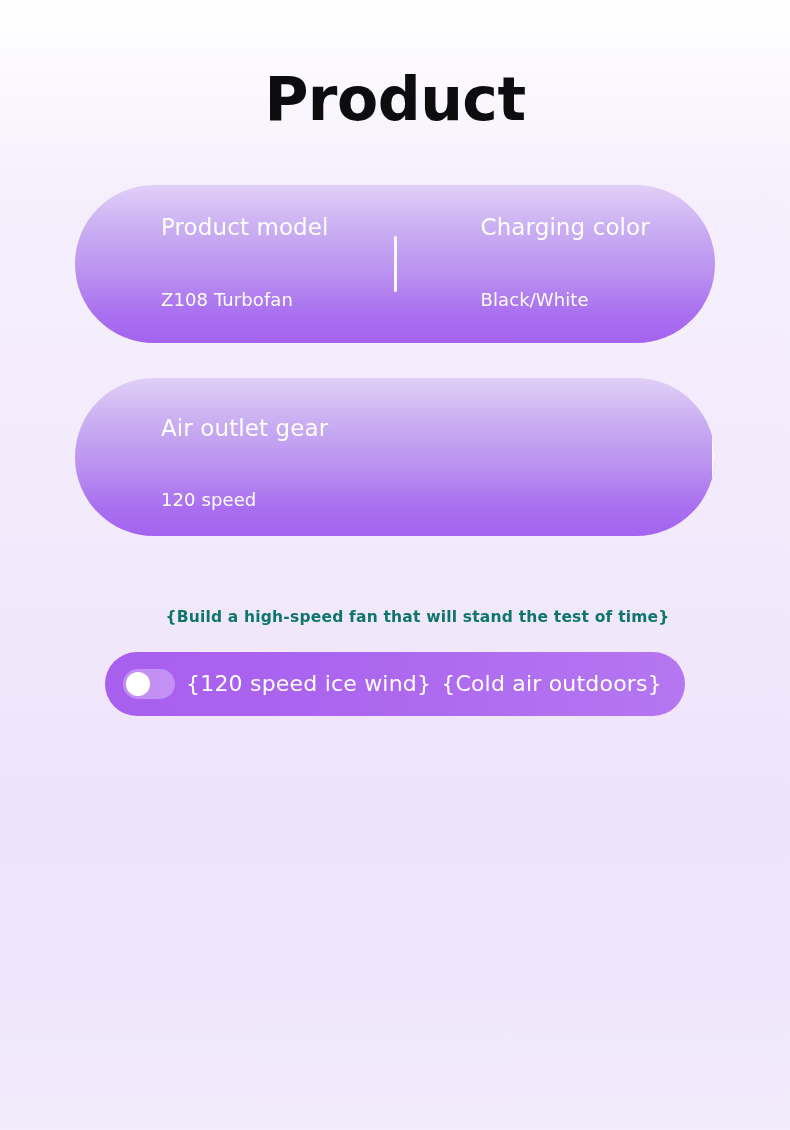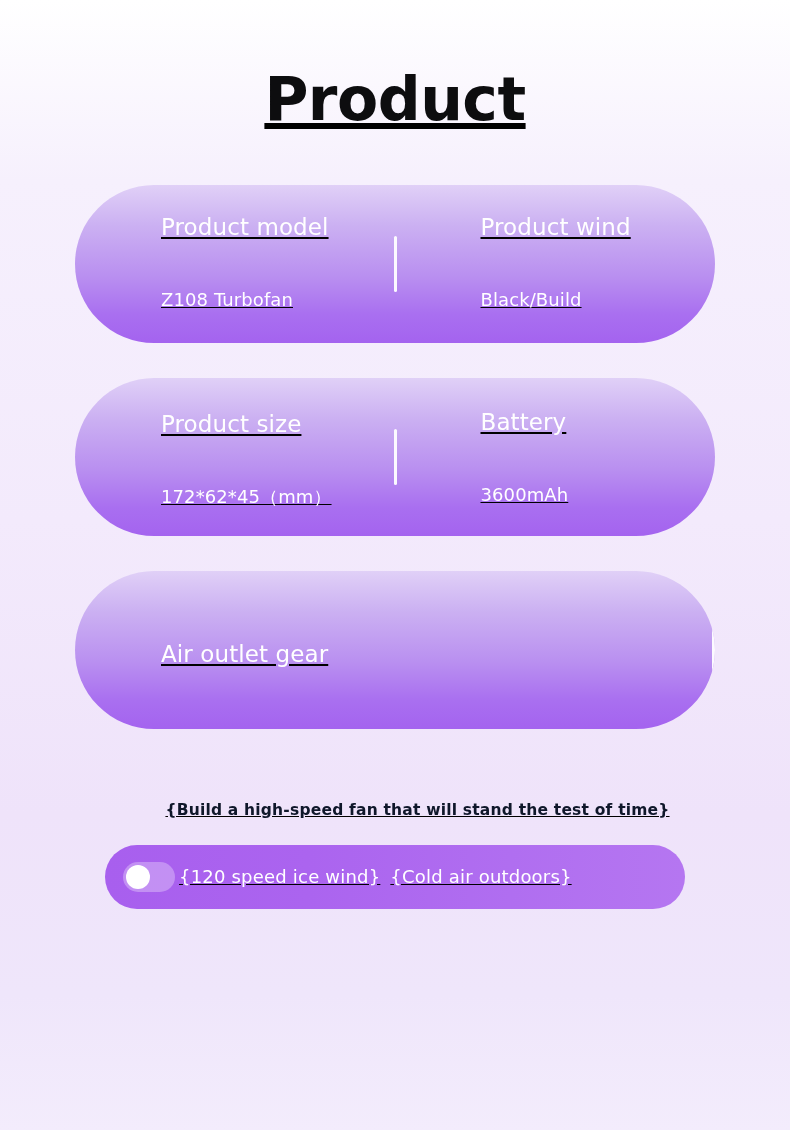--- a/index.html
+++ b/index.html
@@ -13,21 +13,20 @@
     background: linear-gradient(180deg, #ffffff 0%, #f6f0fd 16%, #f3eafc 46%, #efe3fa 72%, #efe6fb 88%, #f3ecfc 100%);
     overflow: hidden;
     position: relative;
   }
 
   .page {
     position: relative;
     width: 790px;
     height: 1072px;
     box-sizing: border-box;
-    text-decoration: underline;
   }
 
   
   .title-block {
     padding-top: 58px;
     text-align: center;
   }
   .title-line {
     font-family: "DejaVu Sans", sans-serif;
     font-weight: bold;
@@ -100,21 +99,21 @@
   .pill.p1 .pill-half.right { transform: translateY(-2px); }
   .pill.p2 .pill-half.left  { transform: translateY(2px); }
   .pill.p2 .pill-half.right { transform: translateY(0px); }
   .pill.p3 .pill-half.left  { transform: translateY(-2px); margin-top: 15px; }
   .pill.p3 .pill-half.right { transform: translateY(2px); }
 
   
   .tagline {
     margin-top: 72px;
     text-align: center;
-    color: #0f172a;
+    color: #0f766e;
     font-size: 15.5px;
     font-weight: bold;
     letter-spacing: 0.2px;
     padding-left: 45px;
   }
 
   
   .banner-wrap {
     margin-top: 26px;
     display: flex;
@@ -142,23 +141,23 @@
     position: absolute;
     top: 3px;
     left: 3px;
     width: 24px;
     height: 24px;
     border-radius: 50%;
     background: #ffffff;
   }
   .banner-text {
     color: #ffffff;
-    font-size: 18px;
+    font-size: 22px;
     letter-spacing: 0.2px;
-    margin-left: 4px;
+    margin-left: 11px;
     white-space: nowrap;
   }
   .banner-text .gap {
     display: inline-block;
     width: 10px;
   }
 </style>
 </head>
 <body>
 
@@ -170,40 +169,30 @@
 
   <div class="specs">
 
     <div class="pill p1">
       <div class="pill-half left">
         <div class="spec-label">Product model</div>
         <div class="spec-value">Z108 Turbofan</div>
       </div>
       <div class="divider"></div>
       <div class="pill-half right">
-        <div class="spec-label">Product wind</div>
-        <div class="spec-value">Black/Build</div>
+        <div class="spec-label">Charging color</div>
+        <div class="spec-value">Black/White</div>
       </div>
     </div>
 
-    <div class="pill p2">
-      <div class="pill-half left">
-        <div class="spec-label">Product size</div>
-        <div class="spec-value">172*62*45（mm）</div>
-      </div>
-      <div class="divider"></div>
-      <div class="pill-half right">
-        <div class="spec-label">Battery</div>
-        <div class="spec-value">3600mAh</div>
-      </div>
-    </div>
 
     <div class="pill p3">
       <div class="pill-half left">
         <div class="spec-label">Air outlet gear</div>
+        <div class="spec-value">120 speed</div>
       </div>
       <div class="divider"></div>
     </div>
 
   </div>
 
   <div class="tagline">{Build a high-speed fan that will stand the test of time}</div>
 
   <div class="banner-wrap">
     <div class="banner">

